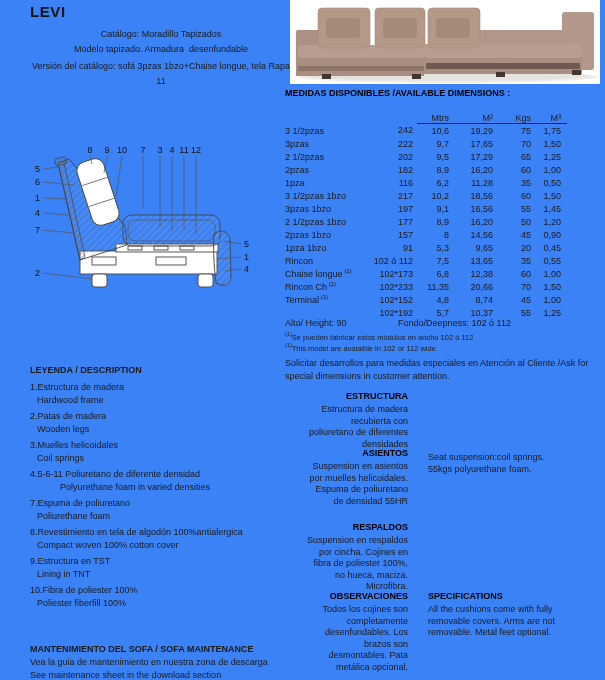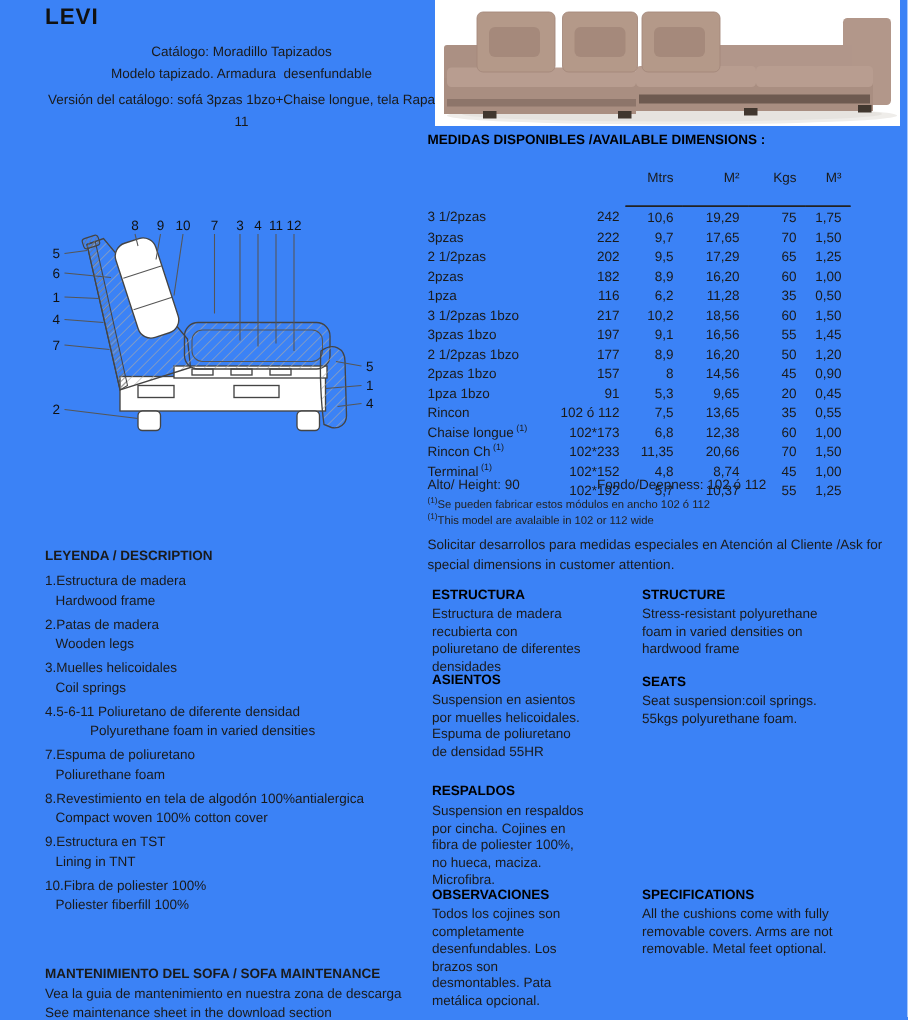--- a/index.html
+++ b/index.html
@@ -7,21 +7,21 @@
         font-family:"Liberation Sans",sans-serif;color:#1a1a1a;}
   .abs{position:absolute;}
   .doc-title{left:30px;top:3px;font-size:15px;font-weight:bold;letter-spacing:.6px;color:#111;}
   .catalog{left:30px;top:27px;width:262px;font-size:9px;line-height:15px;}
   .catalog p{margin:0;white-space:pre-wrap;text-align:center;}
   .catalog .v{margin-top:2px;white-space:pre-line;}
   .photo{left:290px;top:0;}
   .diagram{left:28px;top:141px;}
   .medidas-heading{left:285px;top:88px;font-size:9px;font-weight:bold;color:#000;}
   .dim-table{left:285px;top:108px;border-collapse:collapse;table-layout:fixed;width:282px;font-size:9px;}
-  .dim-table th{font-weight:normal;height:15px;text-align:right;padding:0 6px 14px 0;vertical-align:bottom;}
+  .dim-table th{font-weight:normal;height:15px;text-align:right;padding:0 6px 0 0;vertical-align:bottom;}
   .dim-table th.lbl{border:none;}
   .dim-table th.num{border-bottom:1px solid #222;}
   .dim-table td{height:13px;padding:0;white-space:nowrap;}
   .dim-table td.lbl{text-align:left;}
   .dim-table td.w{text-align:right;padding-right:4px;}
   .dim-table td.num{text-align:right;padding-right:6px;}
   .dim-table sup{font-size:6px;}
   .alto-line{left:285px;top:318px;font-size:9px;width:315px;}
   .alto-line .fondo{position:absolute;left:113px;top:0;}
   .footnote{left:285px;font-size:7.5px;color:#222;}
@@ -32,21 +32,21 @@
   .lg-item{margin:0 0 3px 0;}
   .lg-item .en{padding-left:7px;}
   .lg-item:nth-of-type(4) .en{padding-left:30px;}
   .maintenance{left:30px;top:643px;width:270px;font-size:9px;line-height:13px;}
   .maintenance h4{margin:0;font-size:9px;}
   .maintenance p{margin:0;}
   .spec{font-size:9px;}
   .spec h4{margin:0;font-size:9px;color:#000;}
   .spec p{margin:3px 0 0 0;line-height:11.5px;white-space:pre-line;}
   .spec p.gap-lg{margin-top:9px;}
-  .spec.es{left:288px;width:138px;}
+  .spec.es{left:270px;width:138px;text-align:right;}
   .spec.en{left:428px;width:175px;}
   svg text{font-family:"Liberation Sans",sans-serif;}
 </style>
 </head>
 <body>
 
 <div class="page">
 
   <div class="abs doc-title">LEVI</div>
   <div class="abs catalog">
@@ -406,28 +406,21 @@
   <div class="abs spec es" style="top:591px">
     <h4>OBSERVACIONES</h4>
       <p>Todos los cojines son
 completamente
 desenfundables. Los
 brazos son
 desmontables. Pata
 metálica opcional.</p>
   </div>
 
-  <div class="abs spec en" style="top:391px">
-    <h4>STRUCTURE</h4>
-      <p>Stress-resistant polyurethane
-foam in varied densities on
-hardwood frame</p>
-  </div>
   <div class="abs spec en" style="top:449px">
-    <h4>SEATS</h4>
       <p>Seat suspension:coil springs.
 55kgs polyurethane foam.</p>
   </div>
   <div class="abs spec en" style="top:591px">
     <h4>SPECIFICATIONS</h4>
       <p>All the cushions come with fully
 removable covers. Arms are not
 removable. Metal feet optional.</p>
   </div>
 

